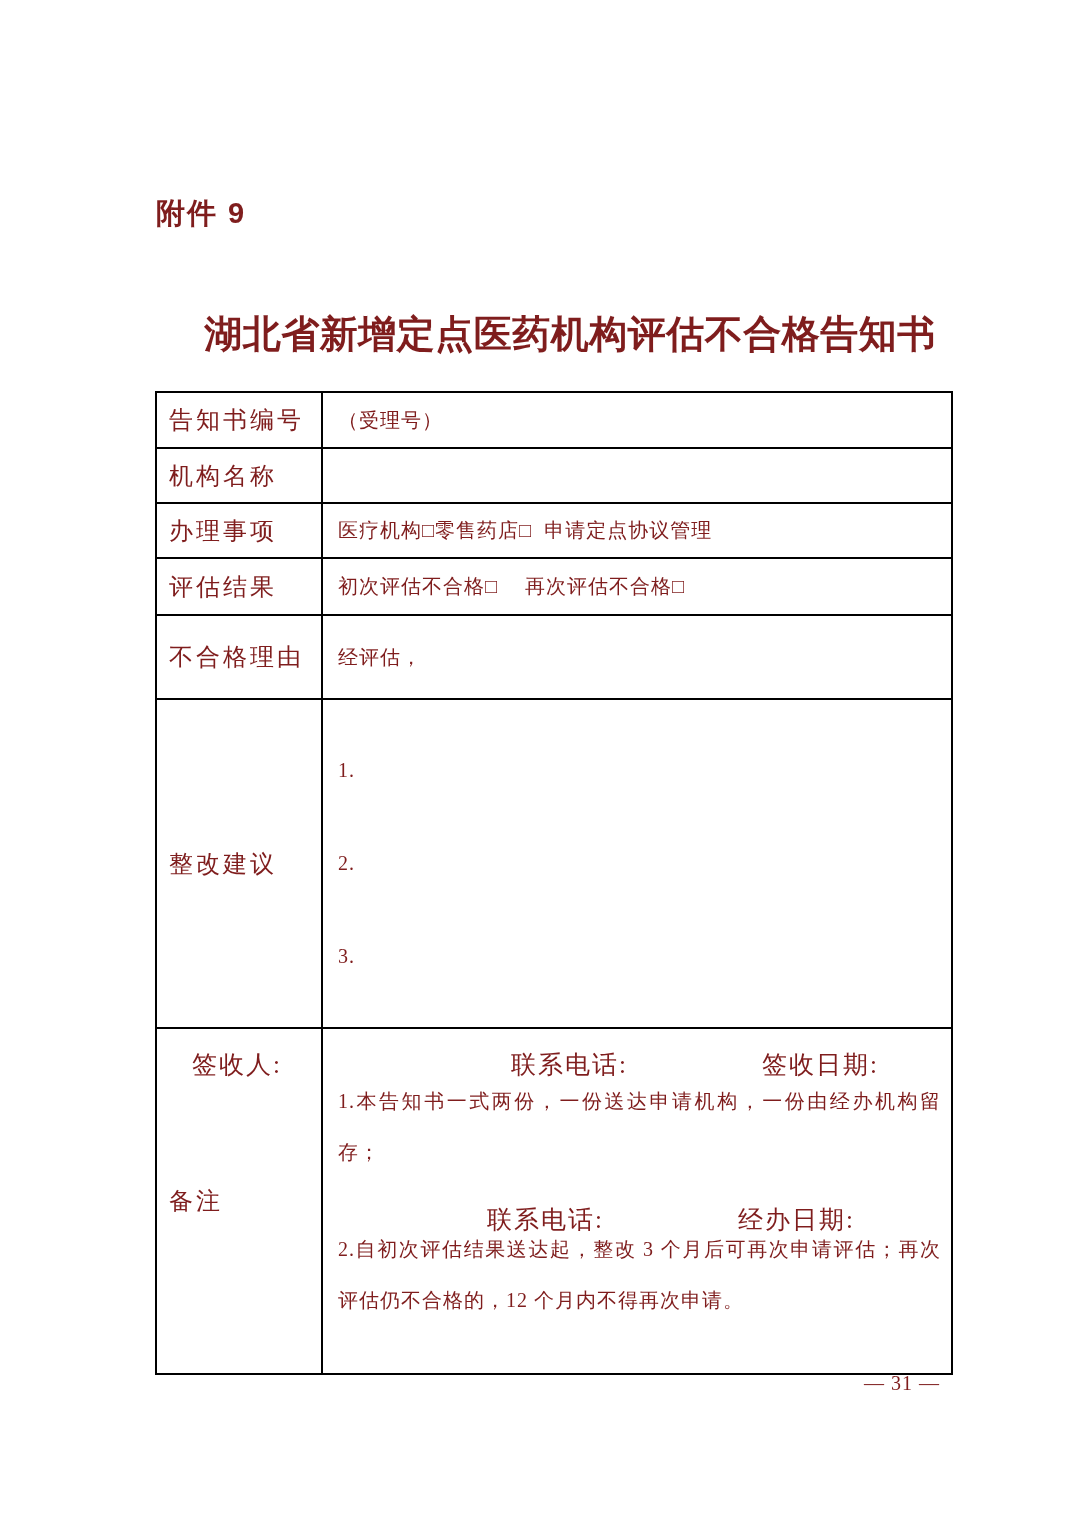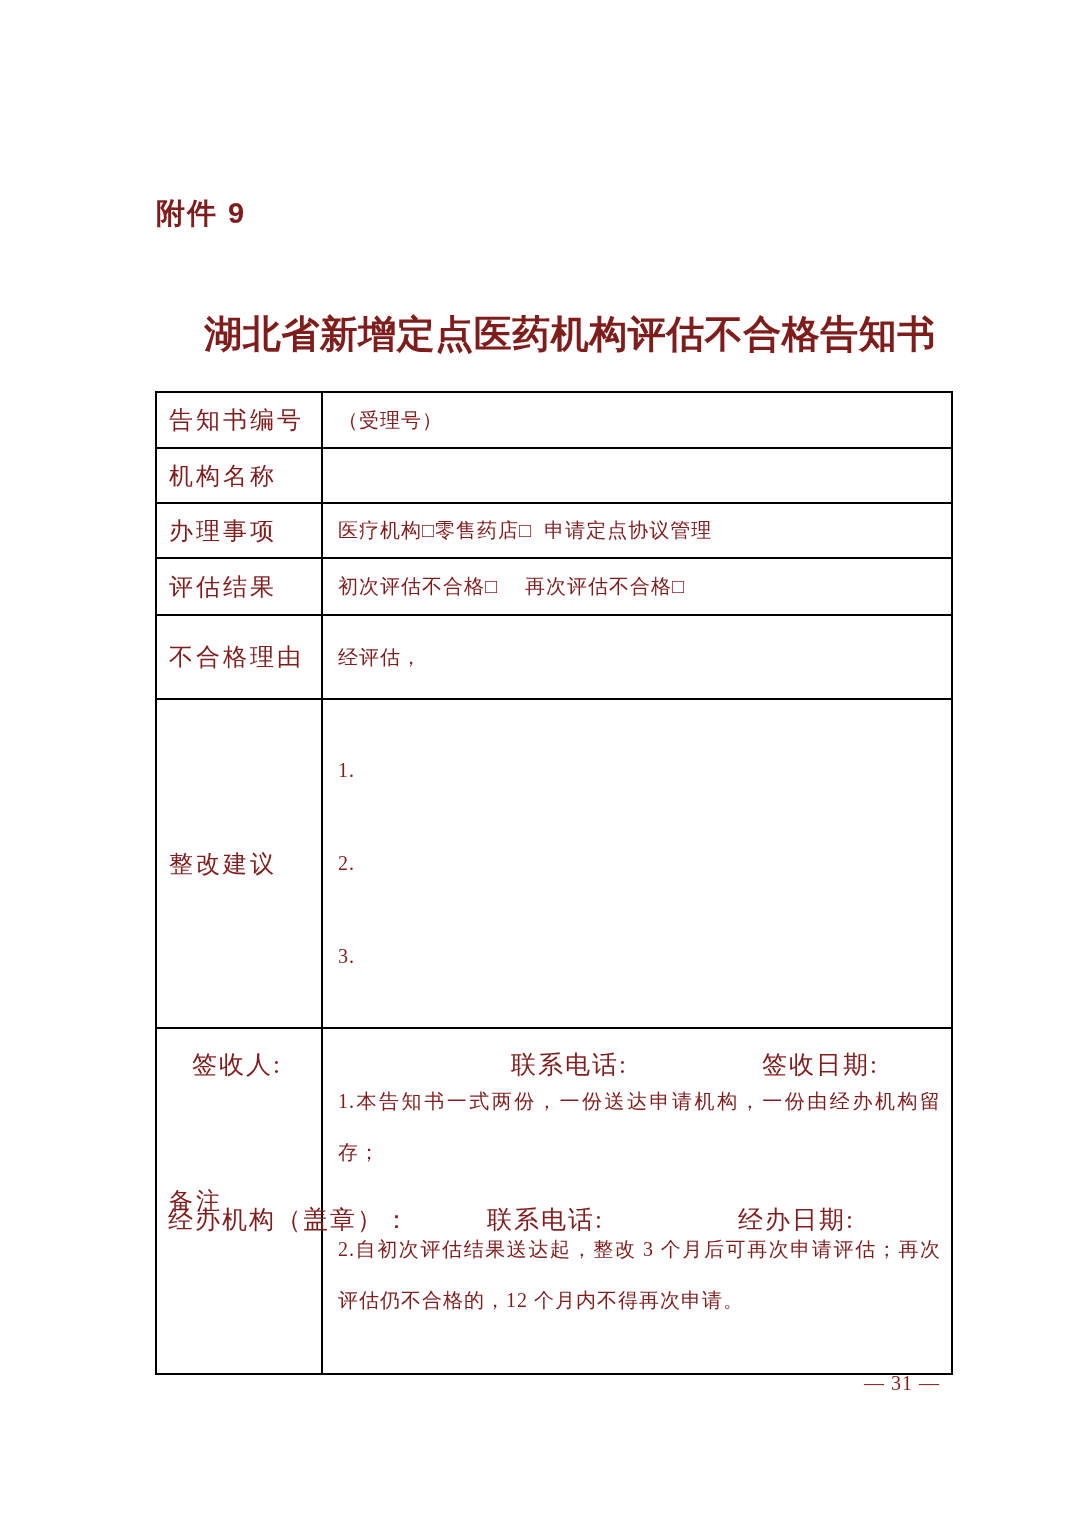--- a/index.html
+++ b/index.html
@@ -156,20 +156,19 @@
     </tbody>
   </table>
 
   <div class="footer-row" id="sign-row">
     <span class="f1">签收人:</span>
     <span class="f2">联系电话:</span>
     <span class="f3">签收日期:</span>
   </div>
 
   <div class="footer-row" id="agency-row">
-    <span class="f1">经办机构（盖章）：</span>
     <span class="f2">联系电话:</span>
     <span class="f3">经办日期:</span>
   </div>
 
   <div class="page-number">— 31 —</div>
 
 </div>
 
 </body></html>

